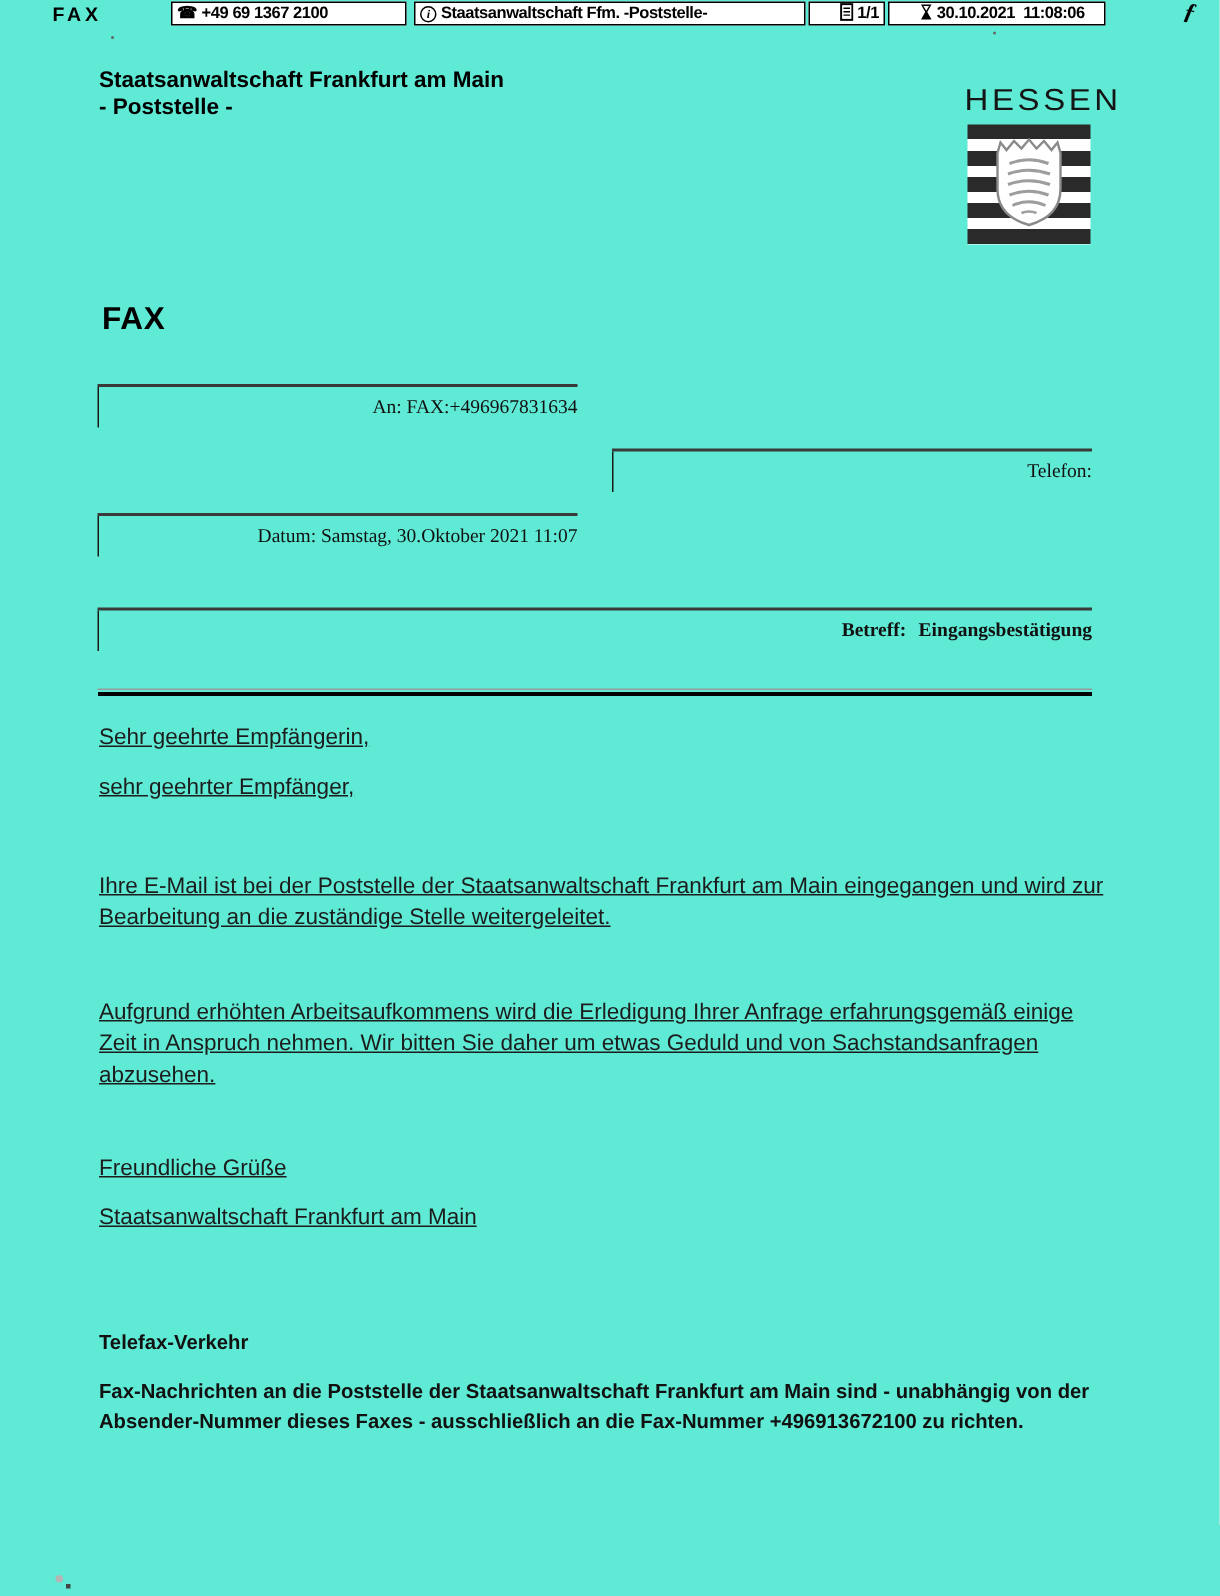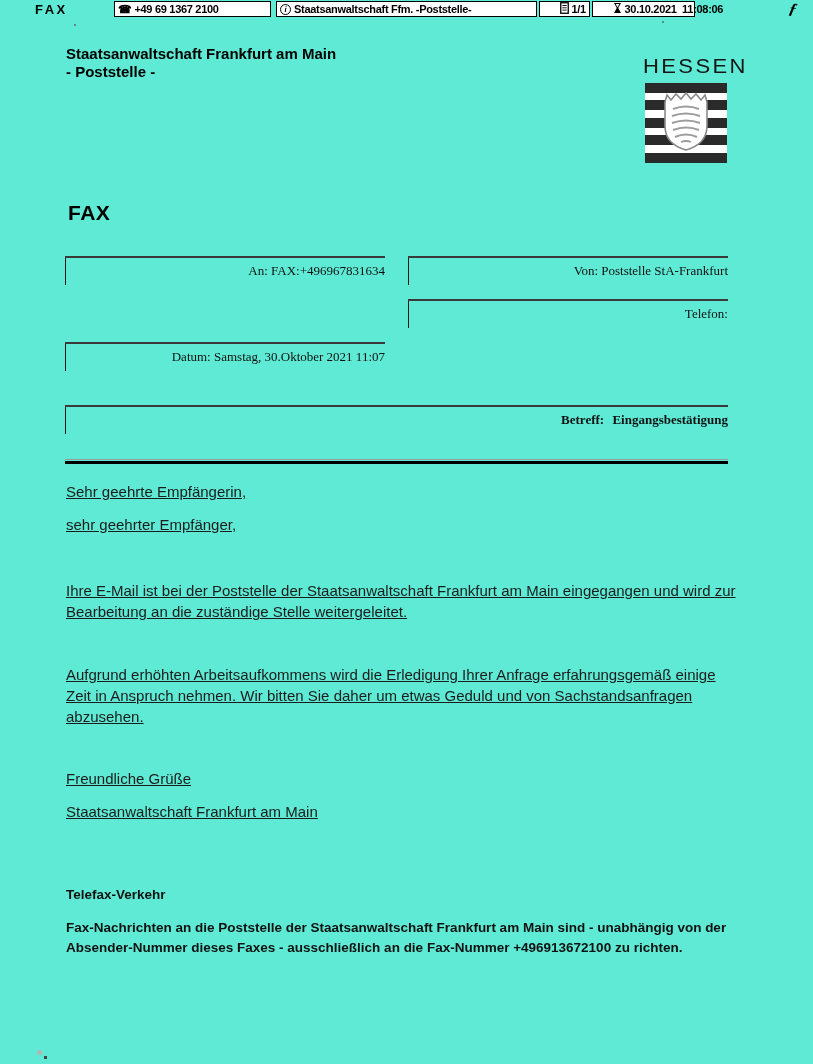--- a/index.html
+++ b/index.html
@@ -108,21 +108,21 @@
       <svg width="9" height="12" viewBox="0 0 9 12">
           <rect x="0.75" y="0.75" width="7.5" height="10.5" fill="#fff" stroke="#000" stroke-width="1.3"></rect>
           <line x1="2.3" y1="3.5" x2="6.7" y2="3.5" stroke="#000" stroke-width="0.9"></line>
           <line x1="2.3" y1="5.8" x2="6.7" y2="5.8" stroke="#000" stroke-width="0.9"></line>
           <line x1="2.3" y1="8.1" x2="6.7" y2="8.1" stroke="#000" stroke-width="0.9"></line>
         </svg>
     </span>
     <span>1/1</span>
   </div>
 
-  <div class="tx-box" style="left:592px; width:103px;">
+  <div class="tx-box" style="left:592px; width:145px;">
     <span class="hour-icon">
       <svg width="9" height="12" viewBox="0 0 9 12">
           <path d="M1 1 H8 L5.2 6 L8 11 H1 L3.8 6 Z" fill="#000"></path>
           <path d="M2.6 2 H6.4 L4.5 5.2 Z" fill="#fff"></path>
         </svg>
     </span>
     <span>30.10.2021  11:08:06</span>
   </div>
 
   <span class="tx-pen">ƒ</span>
@@ -150,26 +150,20 @@
   </div>
 
   <div class="fax-title">FAX</div>
 
   <div class="field" style="left:65px; top:256px;">
     <div class="field-inner">
       <span class="lbl">An:</span>
       <span class="val">FAX:+496967831634</span>
     </div>
   </div>
-  <div class="field" style="left:408px; top:256px;">
-    <div class="field-inner">
-      <span class="lbl">Von:</span>
-      <span class="val">Poststelle StA-Frankfurt</span>
-    </div>
-  </div>
 
   <div class="field" style="left:408px; top:299px;">
     <div class="field-inner">
       <span class="lbl">Telefon:</span>
       <span class="val"></span>
     </div>
   </div>
 
   <div class="field" style="left:65px; top:342px;">
     <div class="field-inner">

